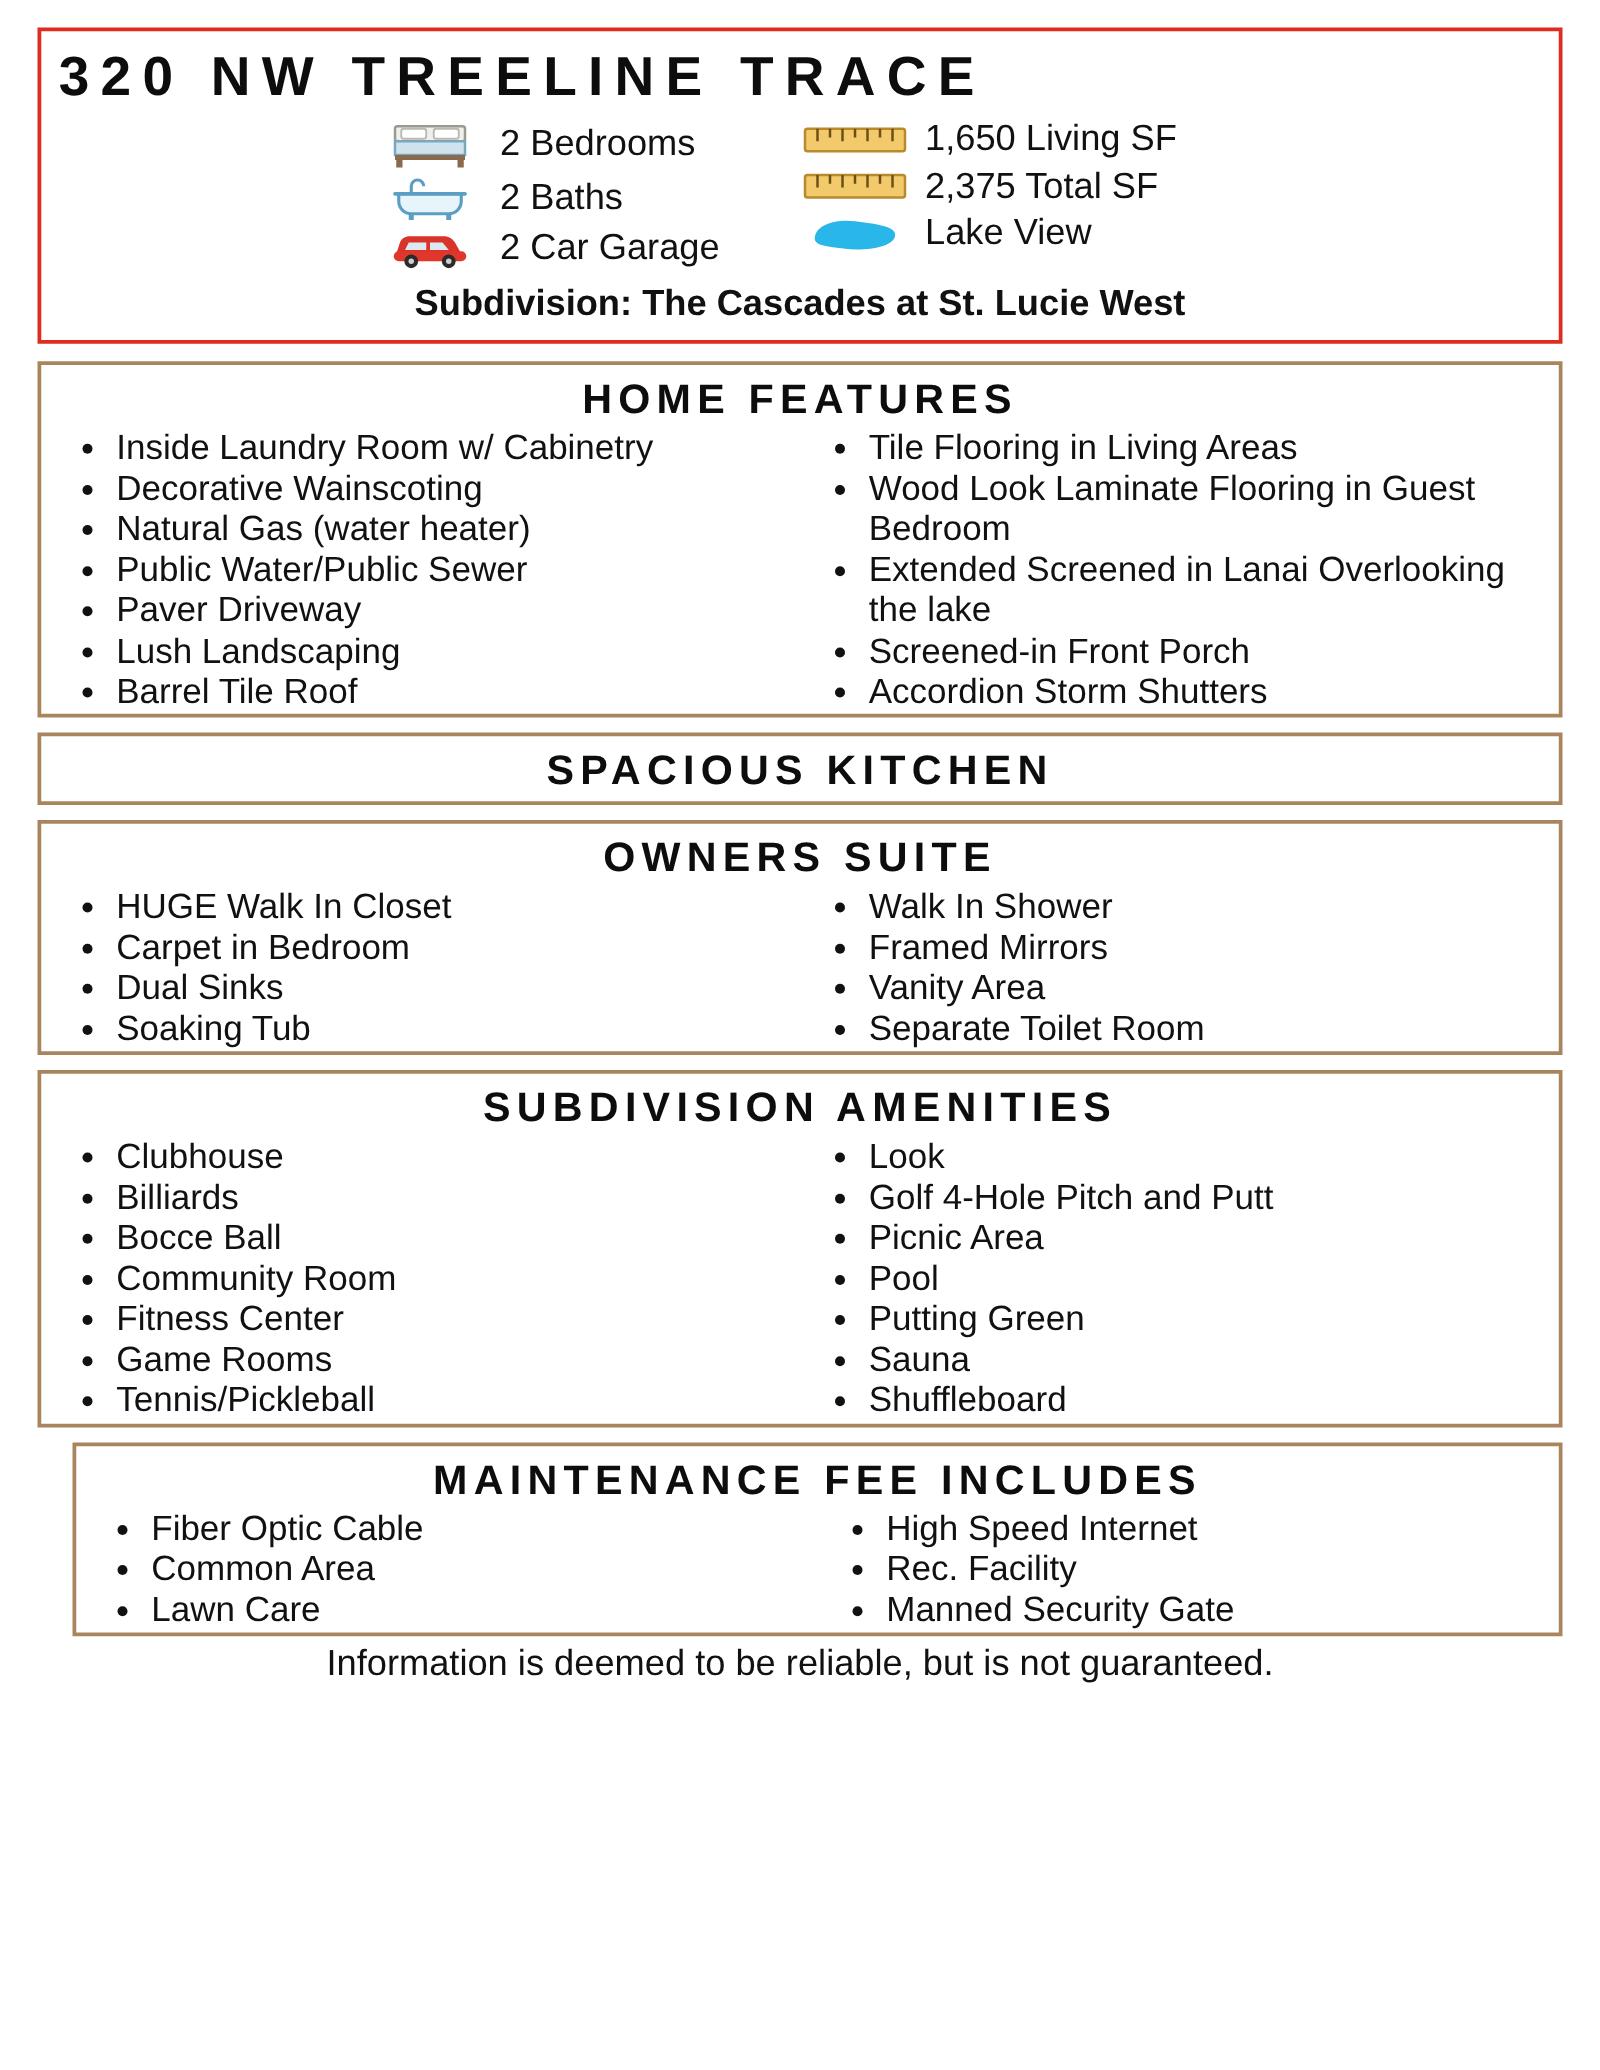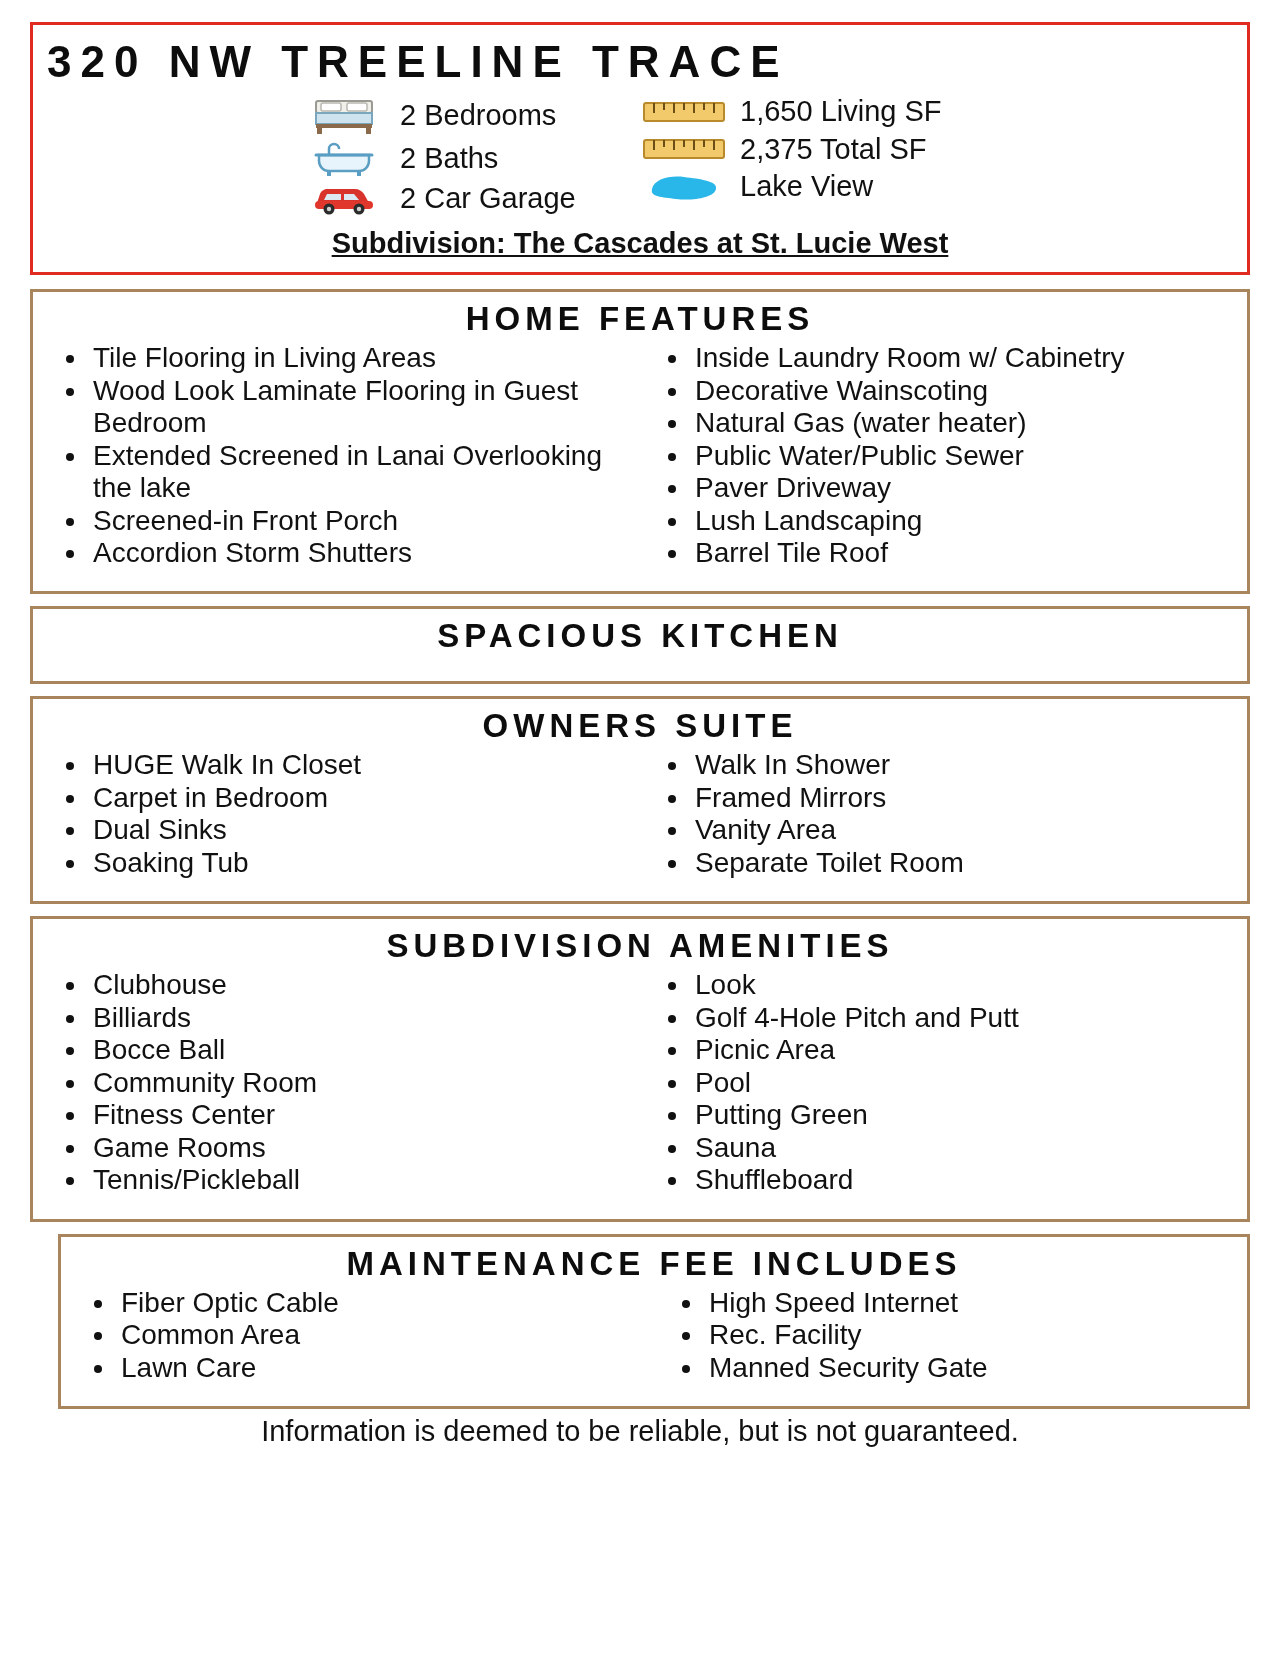--- a/index.html
+++ b/index.html
@@ -61,29 +61,28 @@
     flex: 0 0 88px;
     display: flex;
     align-items: center;
     justify-content: center;
   }
   .subdivision {
     text-align: center;
     font-size: 29px;
     font-weight: bold;
     margin-top: 12px;
-    text-decoration: underline;
   }
 
   
   .section {
     border: 3px solid #a9855e;
     box-sizing: border-box;
     margin-bottom: 12px;
-    padding: 6px 10px 22px 10px;
+    padding: 6px 10px 2px 10px;
   }
   .section.last {
     margin-bottom: 4px;
     margin-left: 28px;
   }
   .section-title {
     text-align: center;
     font-size: 33px;
     font-weight: bold;
     letter-spacing: 5px;
@@ -225,38 +224,38 @@
     </div>
 
     <div class="subdivision">Subdivision: The Cascades at St. Lucie West</div>
   </div>
 
   <div class="section">
     <div class="section-title">HOME FEATURES</div>
     <div class="cols">
       <div class="col">
         <ul>
-          <li>Tile Flooring in Living Areas</li>
-          <li>Wood Look Laminate Flooring in Guest Bedroom</li>
-          <li>Extended Screened in Lanai Overlooking the lake</li>
-          <li>Screened-in Front Porch</li>
-          <li>Accordion Storm Shutters</li>
-        </ul>
-      </div>
-      <div class="col">
-        <ul>
           <li>Inside Laundry Room w/ Cabinetry</li>
           <li>Decorative Wainscoting</li>
           <li>Natural Gas (water heater)</li>
           <li>Public Water/Public Sewer</li>
           <li>Paver Driveway</li>
           <li>Lush Landscaping</li>
           <li>Barrel Tile Roof</li>
         </ul>
       </div>
+      <div class="col">
+        <ul>
+          <li>Tile Flooring in Living Areas</li>
+          <li>Wood Look Laminate Flooring in Guest Bedroom</li>
+          <li>Extended Screened in Lanai Overlooking the lake</li>
+          <li>Screened-in Front Porch</li>
+          <li>Accordion Storm Shutters</li>
+        </ul>
+      </div>
     </div>
   </div>
 
   <div class="section">
     <div class="section-title">SPACIOUS KITCHEN</div>
   </div>
 
   <div class="section">
     <div class="section-title">OWNERS SUITE</div>
     <div class="cols">

